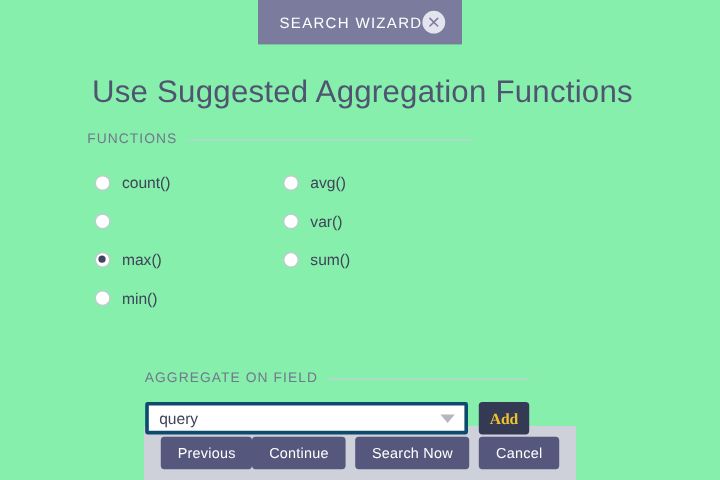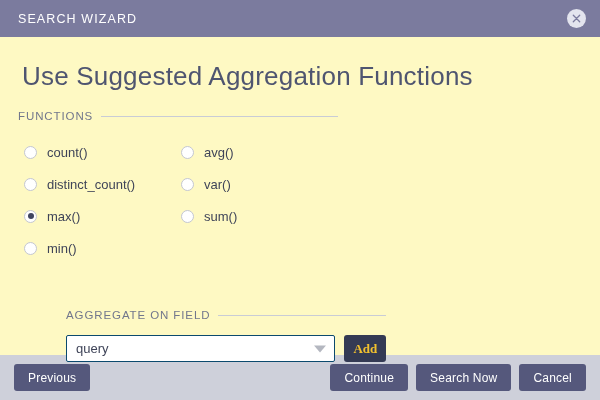--- a/index.html
+++ b/index.html
@@ -11,23 +11,24 @@
     height: 400px;
     overflow: hidden;
     background: #eceef2;
     font-family: "Liberation Sans", sans-serif;
     -webkit-font-smoothing: antialiased;
   }
   .wizard {
     position: relative;
     width: 600px;
     height: 400px;
-    background: #fef9c3;
+    background: #86efac;
     display: flex;
     flex-direction: column;
+    align-items: center;
   }
 
   
   .titlebar {
     height: 37px;
     background: #7b7b9e;
     display: flex;
     align-items: center;
     justify-content: space-between;
     padding: 0 14px 0 18px;
@@ -178,21 +179,21 @@
   .field-row {
     display: flex;
     align-items: center;
     gap: 9px;
   }
   .select-box {
     position: relative;
     width: 272px;
     height: 27px;
     background: #ffffff;
-    border: 1px solid #0c4a6e;
+    border: 3px solid #0c4a6e;
     border-radius: 2px;
     box-sizing: border-box;
     display: flex;
     align-items: center;
     padding: 0 26px 0 9px;
     cursor: pointer;
   }
   .select-value {
     font-size: 13px;
     color: #3f4458;
@@ -284,21 +285,20 @@
               <span class="radio-label">count()</span>
             </div>
 
             <div class="radio-item">
               <span class="radio-dot"></span>
               <span class="radio-label">avg()</span>
             </div>
 
             <div class="radio-item">
               <span class="radio-dot"></span>
-              <span class="radio-label">distinct_count()</span>
             </div>
 
             <div class="radio-item">
               <span class="radio-dot"></span>
               <span class="radio-label">var()</span>
             </div>
 
             <div class="radio-item selected">
               <span class="radio-dot"></span>
               <span class="radio-label">max()</span>

